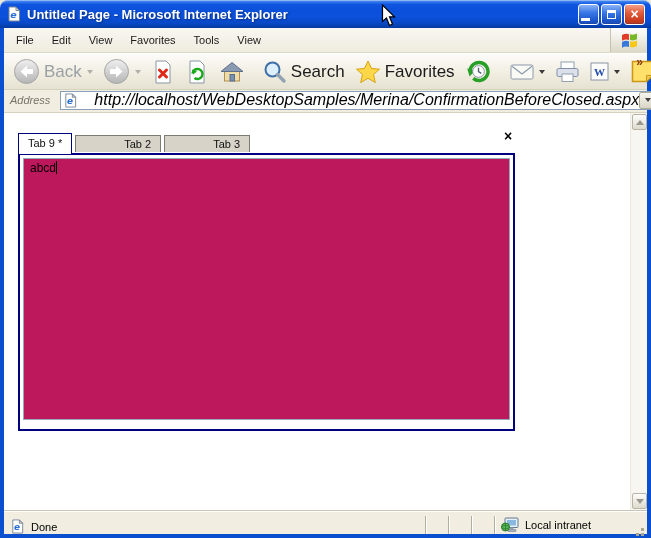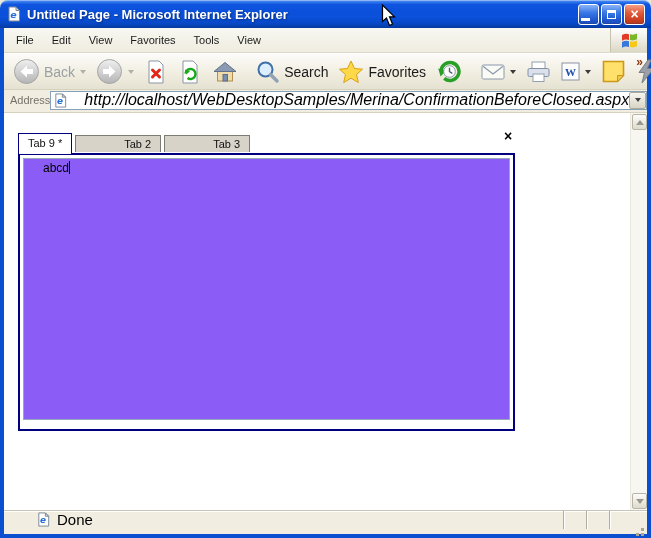--- a/index.html
+++ b/index.html
@@ -54,33 +54,33 @@
     display:flex; align-items:center; justify-content:center;
   }
 
   
   .toolbar {
     height:37px; background:linear-gradient(180deg,#fcfbf8 0%,#f1eee1 55%,#e6e2d2 100%);
     border-top:1px solid #fff; border-bottom:1px solid #d6d2c0;
     display:flex; align-items:center; padding:0 4px; position:relative;
   }
   .tb-btn { display:flex; align-items:center; gap:4px; padding:0 5px; height:31px; cursor:default; }
-  .tb-label { font-size:14px; color:#1a1a1a; }
+  .tb-label { font-size:17px; color:#1a1a1a; }
   .tb-label.disabled { color:#9aa0a4; }
   .dd-arrow { width:0; height:0; border-left:3px solid transparent; border-right:3px solid transparent; border-top:4px solid #3a3a3a; margin-left:1px; }
   .dd-arrow.disabled { border-top-color:#b0b0a8; }
   .tb-sep { width:1px; height:26px; background:#cdc9b8; margin:0 4px; box-shadow:1px 0 0 #fff; }
   .tb-overflow { position:absolute; right:4px; top:1px; font-weight:bold; font-size:12px; color:#8a3810; }
 
   
   .addressbar {
     height:23px; background:#f1eee1; display:flex; align-items:center;
     padding:0 4px 2px 6px; border-bottom:1px solid #d6d2c0; font-size:11px;
   }
-  .addr-label { color:#76726a; margin-right:0; }
+  .addr-label { color:#76726a; margin-right:10px;font-style:italic; }
   .addr-combo {
     flex:1; height:19px; background:#fff; border:1px solid #88a0b8;
     display:flex; align-items:center; padding-left:2px; position:relative;
   }
   .addr-url { flex:1; font-size:16px; color:#000; margin-left:16px; white-space:nowrap; overflow:hidden;font-style:italic; }
   .combo-btn {
     width:17px; height:17px; margin-right:0;
     background:linear-gradient(180deg,#f6f5ef,#d9d5c6); border:1px solid #aeaa98; border-radius:2px;
     display:flex; align-items:center; justify-content:center;
   }
@@ -124,30 +124,30 @@
     height:17px; background:#d7d3c9; border:1px solid #7c7c74; border-bottom:none; margin-left:3px;padding-left:48px;
   }
   .page-close { position:absolute; left:500px; top:15px; font-size:14px; font-weight:bold; color:#000; z-index:2; cursor:default; }
 
   .panel {
     position:absolute; left:14px; top:40px; width:497px; height:278px;
     border:2px solid #000080; background:#fff; z-index:1;
   }
   .textbox {
     position:absolute; left:3px; top:3px; right:3px; bottom:9px;
-    border:1px solid #96a8bc; background:#8b5cf6; font-size:12px; color:#000;
-    padding:2px 19px; cursor:text;
+    border:1px solid #96a8bc; background:#be185d; font-size:12px; color:#000;
+    padding:2px 6px; cursor:text;
   }
   .caret { display:inline-block; width:1px; height:13px; background:#000; vertical-align:-2px; }
 
   
   .statusbar {
     height:24px; background:#f1eee1; border-top:1px solid #c9c5b4;
     box-shadow:inset 0 1px 0 #fff;
-    display:flex; align-items:flex-start; font-size:15px; color:#000;padding-left:26px;
+    display:flex; align-items:flex-end; font-size:11px; color:#000;
   }
   .sb-left { flex:1; display:flex; align-items:center; gap:6px; padding-left:6px; }
   .sb-pane-empty { width:23px; height:18px; border-left:1px solid #b2ae9e; box-shadow:inset 1px 0 0 #fff; }
   .sb-zone { width:138px; height:18px; border-left:1px solid #b2ae9e; box-shadow:inset 1px 0 0 #fff; display:flex; align-items:center; gap:5px; padding-left:6px; }
   .sb-grip { width:15px; height:100%; position:relative; }
   .sb-grip::before {
     content:""; position:absolute; right:3px; bottom:3px; width:3px; height:3px; background:#aaa692;
     box-shadow:-5px 5px 0 #aaa692, 0 5px 0 #aaa692, -10px 10px 0 #aaa692, -5px 10px 0 #aaa692, 0 10px 0 #aaa692;
   }
 </style>
@@ -356,17 +356,28 @@
     <div class="statusbar">
       <div class="sb-left">
         <svg width="15" height="15">
             <use href="#ie-icon"></use>
           </svg>
         <span>Done</span>
       </div>
       <div class="sb-pane-empty"></div>
       <div class="sb-pane-empty"></div>
       <div class="sb-pane-empty"></div>
+      <div class="sb-zone">
+        <svg width="19" height="16" viewBox="0 0 19 16">
+          <rect x="4" y="1" width="13" height="9.5" rx="1" fill="#e8f0f8" stroke="#607890"></rect>
+          <rect x="6" y="3" width="9" height="5.5" fill="#88b8e0"></rect>
+          <rect x="9" y="10.5" width="3.5" height="2" fill="#90a0b0"></rect>
+          <rect x="7" y="12.5" width="8" height="2" rx="0.5" fill="#a8b4c0" stroke="#708090" stroke-width="0.6"></rect>
+          <circle cx="4.5" cy="10" r="4" fill="#58b858" stroke="#2a7a2a"></circle>
+          <path d="M0.8 9.2 Q4.5 7.6 8.2 9.2 M0.8 11 Q4.5 12.6 8.2 11 M4.5 6 V14" fill="none" stroke="#2a7a2a" stroke-width="0.7"></path>
+        </svg>
+        <span>Local intranet</span>
+      </div>
       <div class="sb-grip"></div>
     </div>
 
   </div>
 </div>
 
 </body></html>

